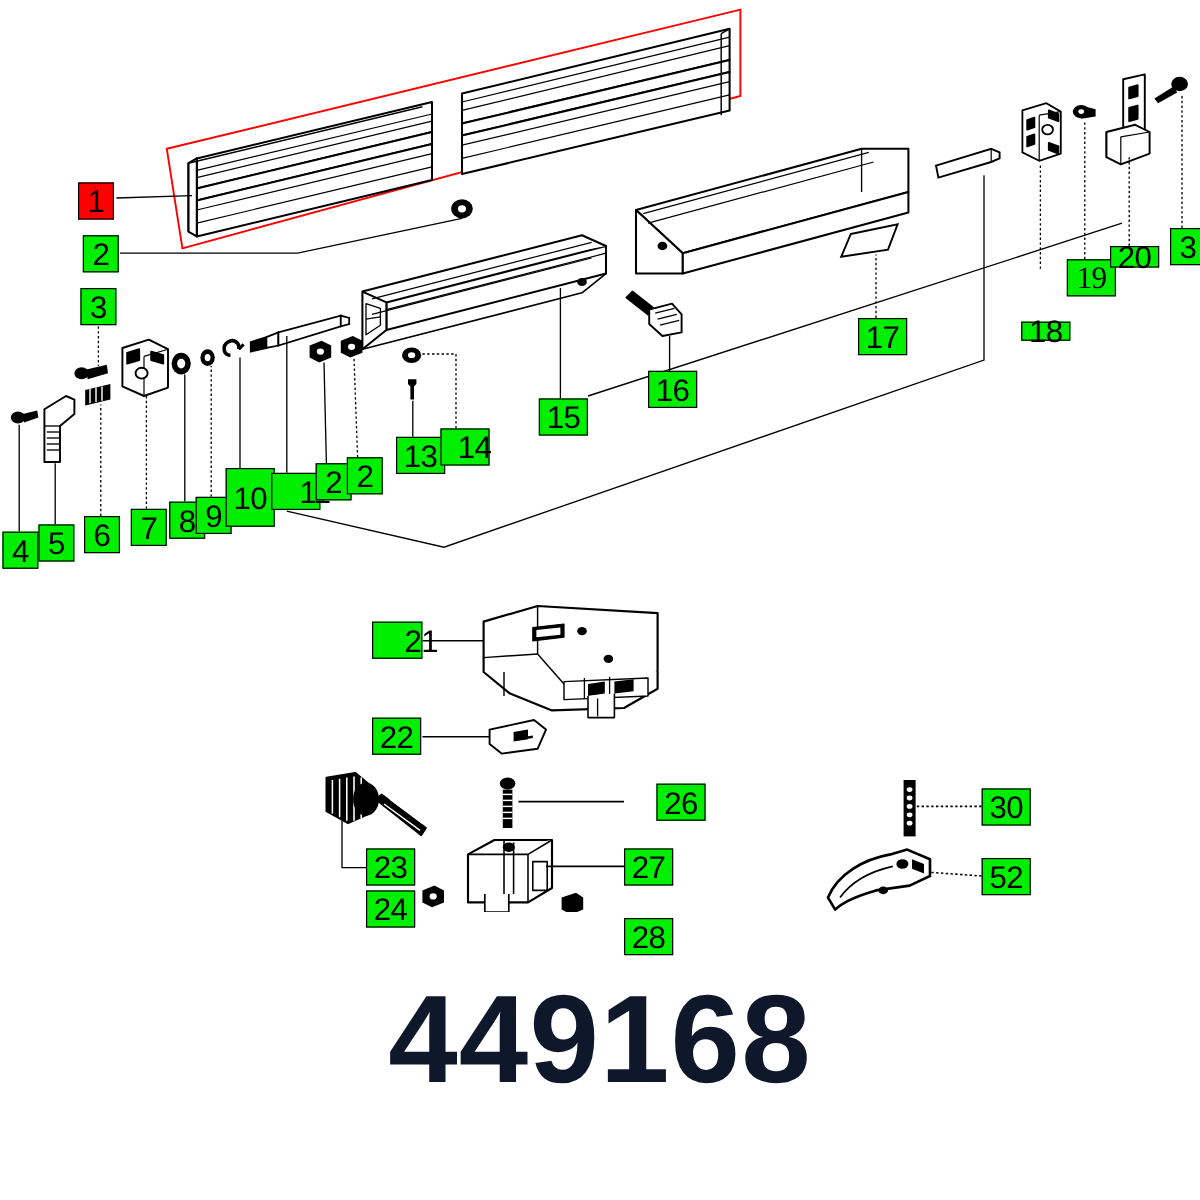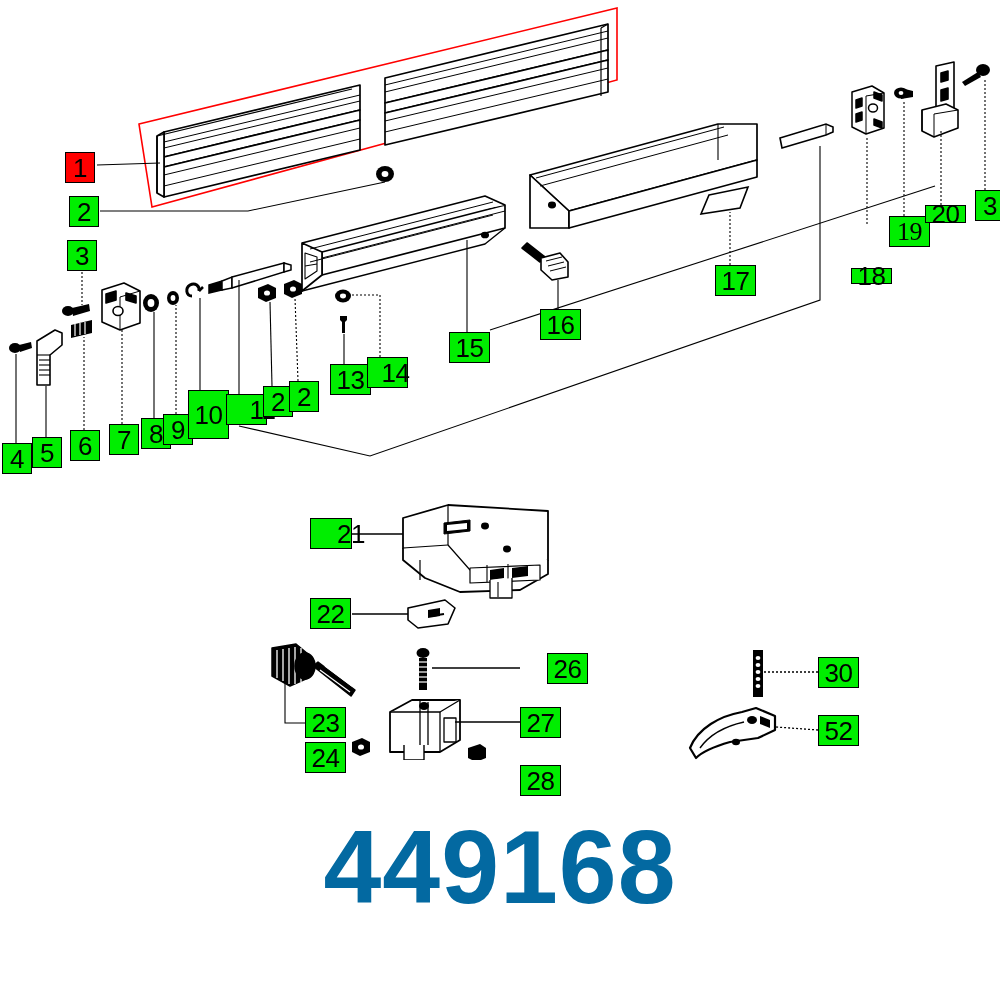--- a/index.html
+++ b/index.html
@@ -53,21 +53,21 @@
   
   #caption {
     position: absolute;
     left: 0;
     top: 815px;
     width: 1000px;
     text-align: center;
     font-family: "Liberation Sans", sans-serif;
     font-size: 104px;
     font-weight: 700;
-    color: #0369a1;
+    color: #0f172a;
     letter-spacing: 1px;
     line-height: 1;
   }
 </style>
 </head>
 <body>
 
 <div id="page">
 
   <div id="diagram-layer">

